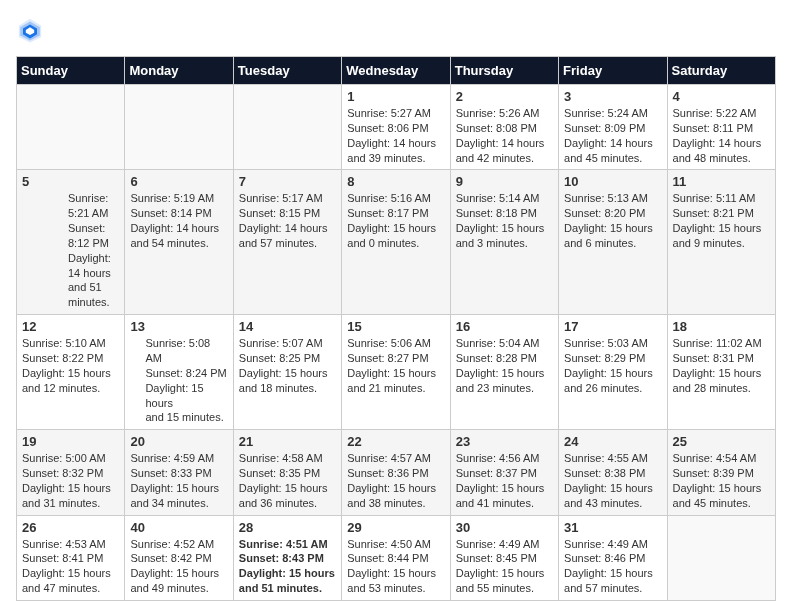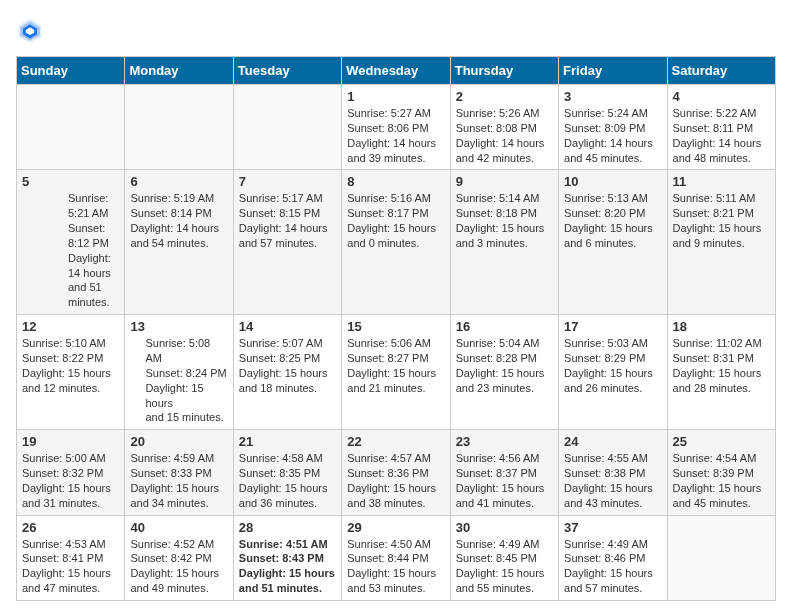--- a/index.html
+++ b/index.html
@@ -45,21 +45,21 @@
     }
     .title-location {
       font-size: 16px;
       color: #555;
     }
     table {
       width: 100%;
       border-collapse: collapse;
     }
     thead tr th {
-      background-color: #0369a1;
+      background-color: #0f172a;
       color: #fff;
       font-size: 13px;
       font-weight: bold;
       padding: 6px 4px;
       text-align: left;
       border: 1px solid #ccc;
     }
     tbody tr td {
       border: 1px solid #ccc;
       vertical-align: top;
@@ -337,21 +337,21 @@
 and 53 minutes.</div>
         </td>
         <td>
           <span class="day-number">30</span>
           <div class="day-info" style="white-space: pre-line;">Sunrise: 4:49 AM
 Sunset: 8:45 PM
 Daylight: 15 hours
 and 55 minutes.</div>
         </td>
         <td>
-          <span class="day-number">37</span>
+          <span class="day-number">31</span>
           <div class="day-info" style="white-space: pre-line;">Sunrise: 4:49 AM
 Sunset: 8:46 PM
 Daylight: 15 hours
 and 57 minutes.</div>
         </td>
         <td class="empty"></td>
       </tr>
     </tbody>
 </table>
 

